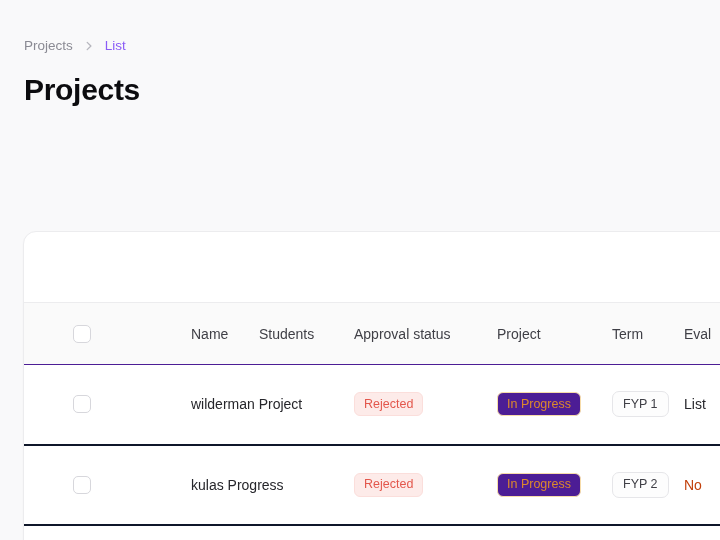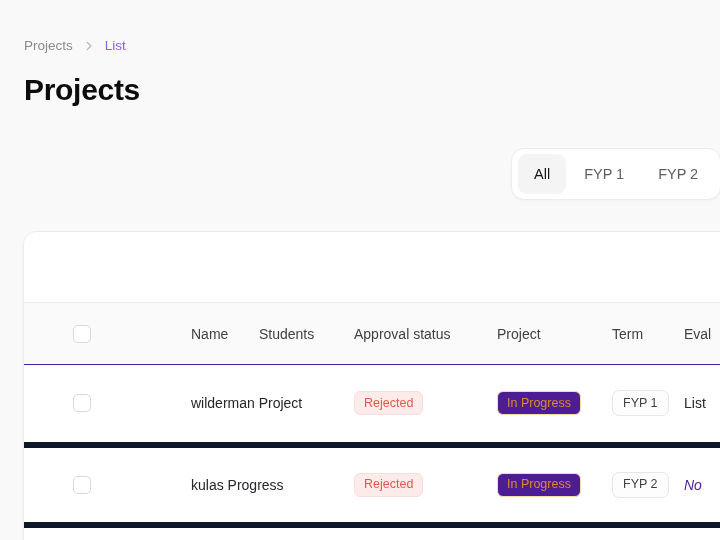--- a/index.html
+++ b/index.html
@@ -82,21 +82,21 @@
     border-top: 1px solid #ececee;
     border-bottom: 1px solid #4c1d95;
     padding: 0;
     vertical-align: middle;
     white-space: nowrap;
   }
   tbody td {
     height: 80px;
     font-size: 14px;
     color: #26262b;
-    border-bottom: 6px solid #0f172a;
+    border-bottom: 2px solid #0f172a;
     padding: 0;
     vertical-align: middle;
     white-space: nowrap;
   }
   tbody tr:last-child td { border-bottom: none; }
 
   
   .col-check { width: 72px; }
   .col-name  { width: 163px; }
   .col-stud  { width: 95px; }
@@ -136,21 +136,21 @@
     display: inline-flex; align-items: center; justify-content: center;
     height: 26px; padding: 0 10px;
     font-size: 12.5px; line-height: 1;
     color: #3f3f46;
     background: #fdfdfd;
     border: 1px solid #e6e6e9;
     border-radius: 7px;
     white-space: nowrap;
   }
   .eval-text { color: #26262b; }
-  .eval-empty { color: #4c1d95; font-style: italic; }
+  .eval-empty { color: #c2410c; }
 
   
   .row-partial td { height: 80px; }
 </style>
 </head>
 <body>
 
 <div class="page">
 
   <nav class="breadcrumb">
@@ -158,25 +158,20 @@
     <span class="crumb-sep">
       <svg width="12" height="12" viewBox="0 0 12 12" fill="none" aria-hidden="true">
         <path d="M4.2 2.4 L7.9 6 L4.2 9.6" stroke="#b6b6bd" stroke-width="1.3" stroke-linecap="round" stroke-linejoin="round"></path>
       </svg>
     </span>
     <span class="crumb-current">List</span>
   </nav>
 
   <h1 class="page-title">Projects</h1>
 
-  <div class="tabs">
-    <div class="tab active">All</div>
-    <div class="tab">FYP 1</div>
-    <div class="tab">FYP 2</div>
-  </div>
 
   <div class="card">
 
     <div class="card-toolbar"></div>
 
     <table>
       <colgroup>
         <col class="col-check">
         <col class="col-name">
         <col class="col-stud">

